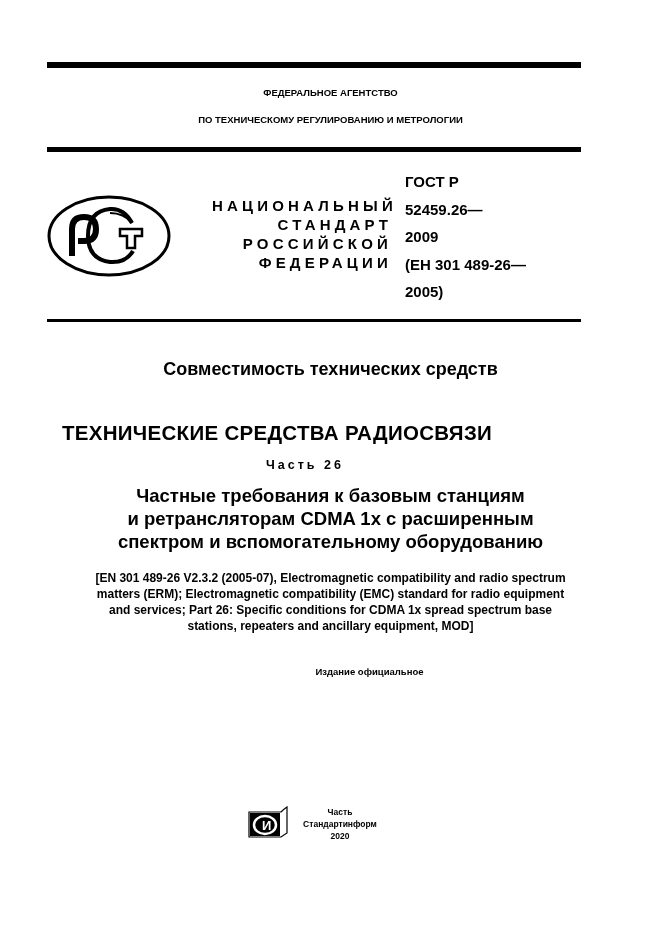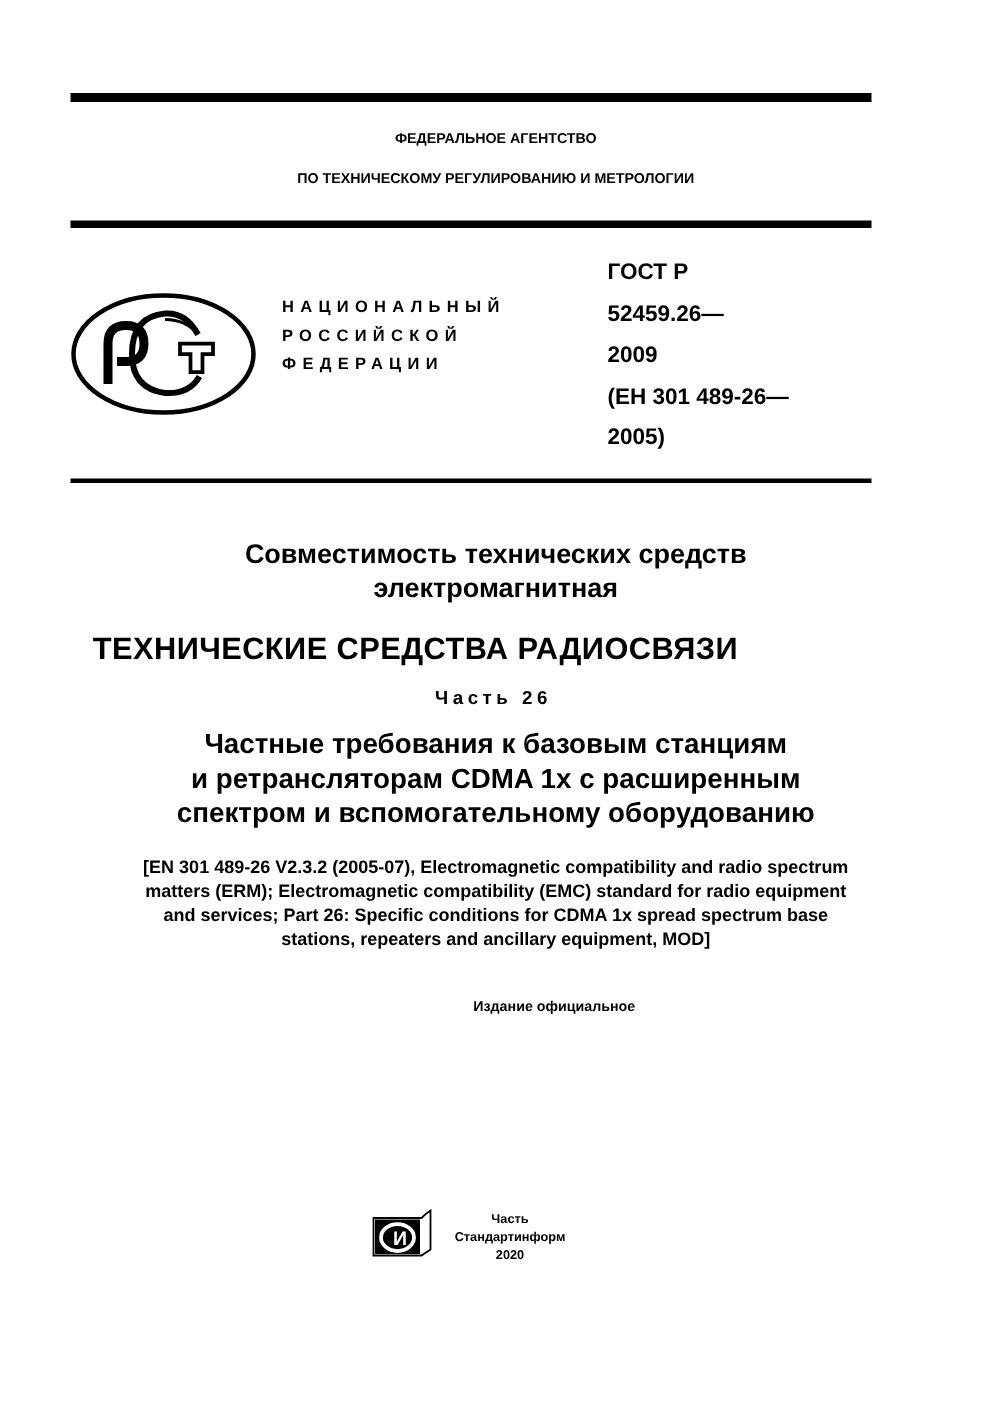--- a/index.html
+++ b/index.html
@@ -2,26 +2,26 @@
 <html><head>
 <meta charset="utf-8">
 <style>
   html, body { margin:0; padding:0; background:#ffffff; }
   body { width:661px; height:935px; position:relative; overflow:hidden;
          font-family:"Liberation Sans", sans-serif; color:#000; }
   .rule { position:absolute; left:47px; width:534px; background:#000; }
   .abs { position:absolute; }
   .center { text-align:center; font-weight:bold; }
   .agency { left:0; width:661px; font-size:9.5px; font-weight:bold; text-align:center; }
-  .natstd { left:188px; width:180px; text-align:left; font-weight:bold; font-size:11px;
+  .natstd { left:212px; width:180px; text-align:right; font-weight:bold; font-size:15px;
             letter-spacing:4.2px; line-height:19px; }
   .gost { left:405px; width:200px; font-weight:bold; font-size:15px; line-height:27.5px; }
   .title1 { left:0; width:661px; font-size:18px; line-height:23px; }
   .title2 { left:0; width:554px; font-size:20.5px; letter-spacing:0.3px; }
-  .part { left:0; width:610px; font-size:12.5px; letter-spacing:3px;padding-left:24px; }
+  .part { left:0; width:610px; font-size:12.5px; letter-spacing:3px; }
   .subtitle { left:0; width:661px; font-size:18.5px; line-height:23px; }
   .en { left:40px; width:581px; font-size:12px; line-height:16px; }
   .edition { left:0; width:661px; font-size:9.5px; }
   .pub { left:290px; width:100px; font-size:8.5px; line-height:12px; text-align:center; font-weight:bold; }
 </style>
 </head>
 <body>
 
 <div class="rule" style="top:62px;height:6px;"></div>
 <div class="rule" style="top:147px;height:5px;"></div>
@@ -38,35 +38,35 @@
 
     <path d="M86 30 Q78 15 64 16 Q42 18 42 43 Q42 66 64 69 Q80 70 87 58" fill="none" stroke="#000" stroke-width="4"></path>
     <path d="M86 30 Q78 20 64 20" fill="none" stroke="#000" stroke-width="2"></path>
 
     <path d="M74 36 L96 36 L96 43 L89 43 L89 55 L81 55 L81 43 L74 43 Z" fill="#fff" stroke="#000" stroke-width="2.5"></path>
   </svg>
 </div>
 
 <div class="abs natstd" style="top:196px;">
   <div>НАЦИОНАЛЬНЫЙ</div>
+  <div>СТАНДАРТ</div>
   <div>РОССИЙСКОЙ</div>
   <div>ФЕДЕРАЦИИ</div>
 </div>
 
 <div class="abs gost" style="top:168px;">
   <div>ГОСТ Р</div>
   <div>52459.26—</div>
   <div>2009</div>
   <div>(ЕН 301 489-26—</div>
   <div>2005)</div>
 </div>
 
 <div class="abs center title1" style="top:358px;">
   <div>Совместимость технических средств</div>
-  <div>электромагнитная</div>
 </div>
 <div class="abs center title2" style="top:421px;">ТЕХНИЧЕСКИЕ СРЕДСТВА РАДИОСВЯЗИ</div>
 <div class="abs center part" style="top:458px;">Часть 26</div>
 
 <div class="abs center subtitle" style="top:484px;">
   <div>Частные требования к базовым станциям</div>
   <div>и ретрансляторам CDMA 1x с расширенным</div>
   <div>спектром и вспомогательному оборудованию</div>
 </div>
 

